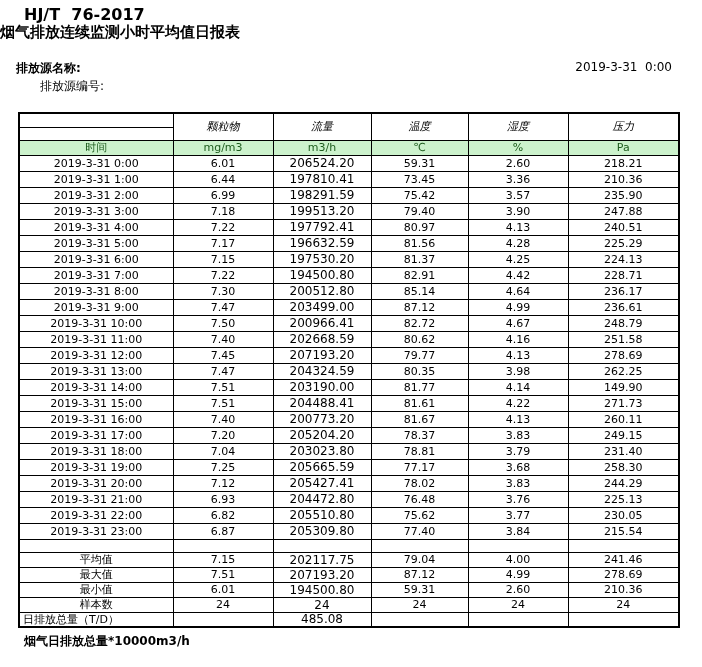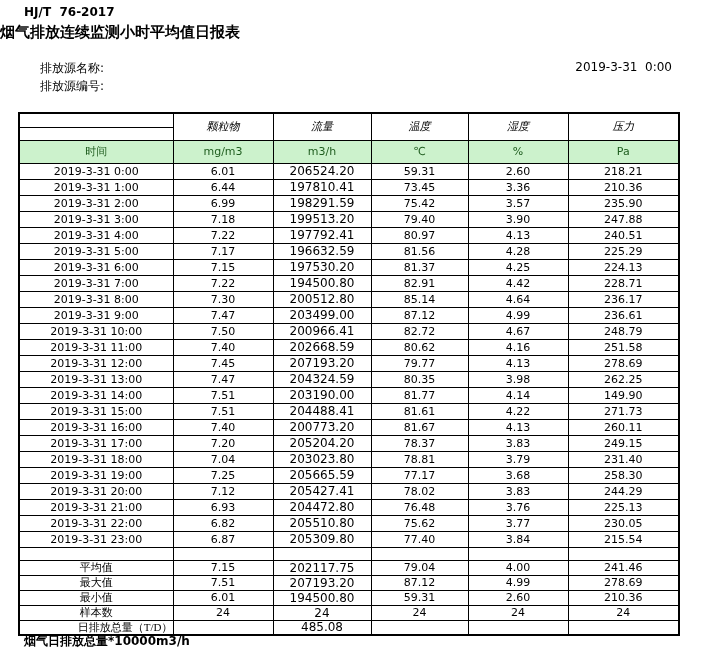--- a/index.html
+++ b/index.html
@@ -12,53 +12,53 @@
   body {
     width: 702px; height: 667px;
     background: #ffffff;
     font-family: "DejaVu Sans", "Liberation Sans", sans-serif;
     color: #000;
     position: relative;
     overflow: hidden;
   }
   .std-code {
     position: absolute; left: 24px; top: 5px;
-    font-weight: bold; font-size: 12px; white-space: pre;
+    font-weight: bold; font-size: 16px; white-space: pre;
   }
   .doc-title {
     position: absolute; left: 0; right: 0; top: 23px;
     text-align: left; font-weight: bold; font-size: 15px;
   }
-  .src-name { position: absolute; left: 40px; top: 60px; font-weight: normal; font-size: 12px; }
+  .src-name { position: absolute; left: 16px; top: 60px; font-weight: bold; font-size: 12px; }
   .src-code { position: absolute; left: 40px; top: 78px; font-weight: normal; font-size: 12px; }
   .datetime { position: absolute; right: 30px; top: 60px; font-size: 12px; white-space: pre; }
 
   table.report {
     position: absolute; left: 18px; top: 112px;
     width: 660px;
     border-collapse: collapse; table-layout: fixed;
     border: 2px solid var(--border-color);
   }
   table.report td, table.report th {
     border: 1px solid var(--border-color);
     text-align: center;
     font-size: 11px; font-weight: normal;
     padding: 0; overflow: hidden; white-space: nowrap;
     line-height: 1;
   }
   tr.hsub1 td, tr.hsub1 th { height: 14px; font-style: italic; }
   tr.hsub2 td { height: 13px; }
   th.colname { font-size: 12px; }
   tr.green-row { background: var(--green-bg); }
-  tr.green-row td { color: var(--green-text); height: 23px; font-size: 11px; }
+  tr.green-row td { color: var(--green-text); height: 15px; font-size: 11px; }
   tbody.data tr { height: 16px; }
   tbody.data td.flow, tbody.summary td.flow { font-size: 12px; margin-left: 16px; }
   tr.spacer-row { height: 13px; }
   tbody.summary tr { height: 15px; }
-  tbody.summary td.left-label { text-align: right; padding-left: 3px; font-family: Liberation Serif, serif; }
+  tbody.summary td.left-label { text-align: left; padding-left: 3px; }
 
   .footer-note { position: absolute; left: 24px; top: 633px; font-size: 12px; font-weight: bold; }
   .sig-row span { position: absolute; top: 678px; font-size: 12px; text-align: right; }
   .sig-unit { left: 24px; }
   .sig-manager { left: 224px; }
   .sig-reporter { left: 363px; }
   .sig-date { left: 501px; }
   .sig-year { left: 607px; }
   .sig-month { left: 644px; }
   .sig-day { left: 680px; }

